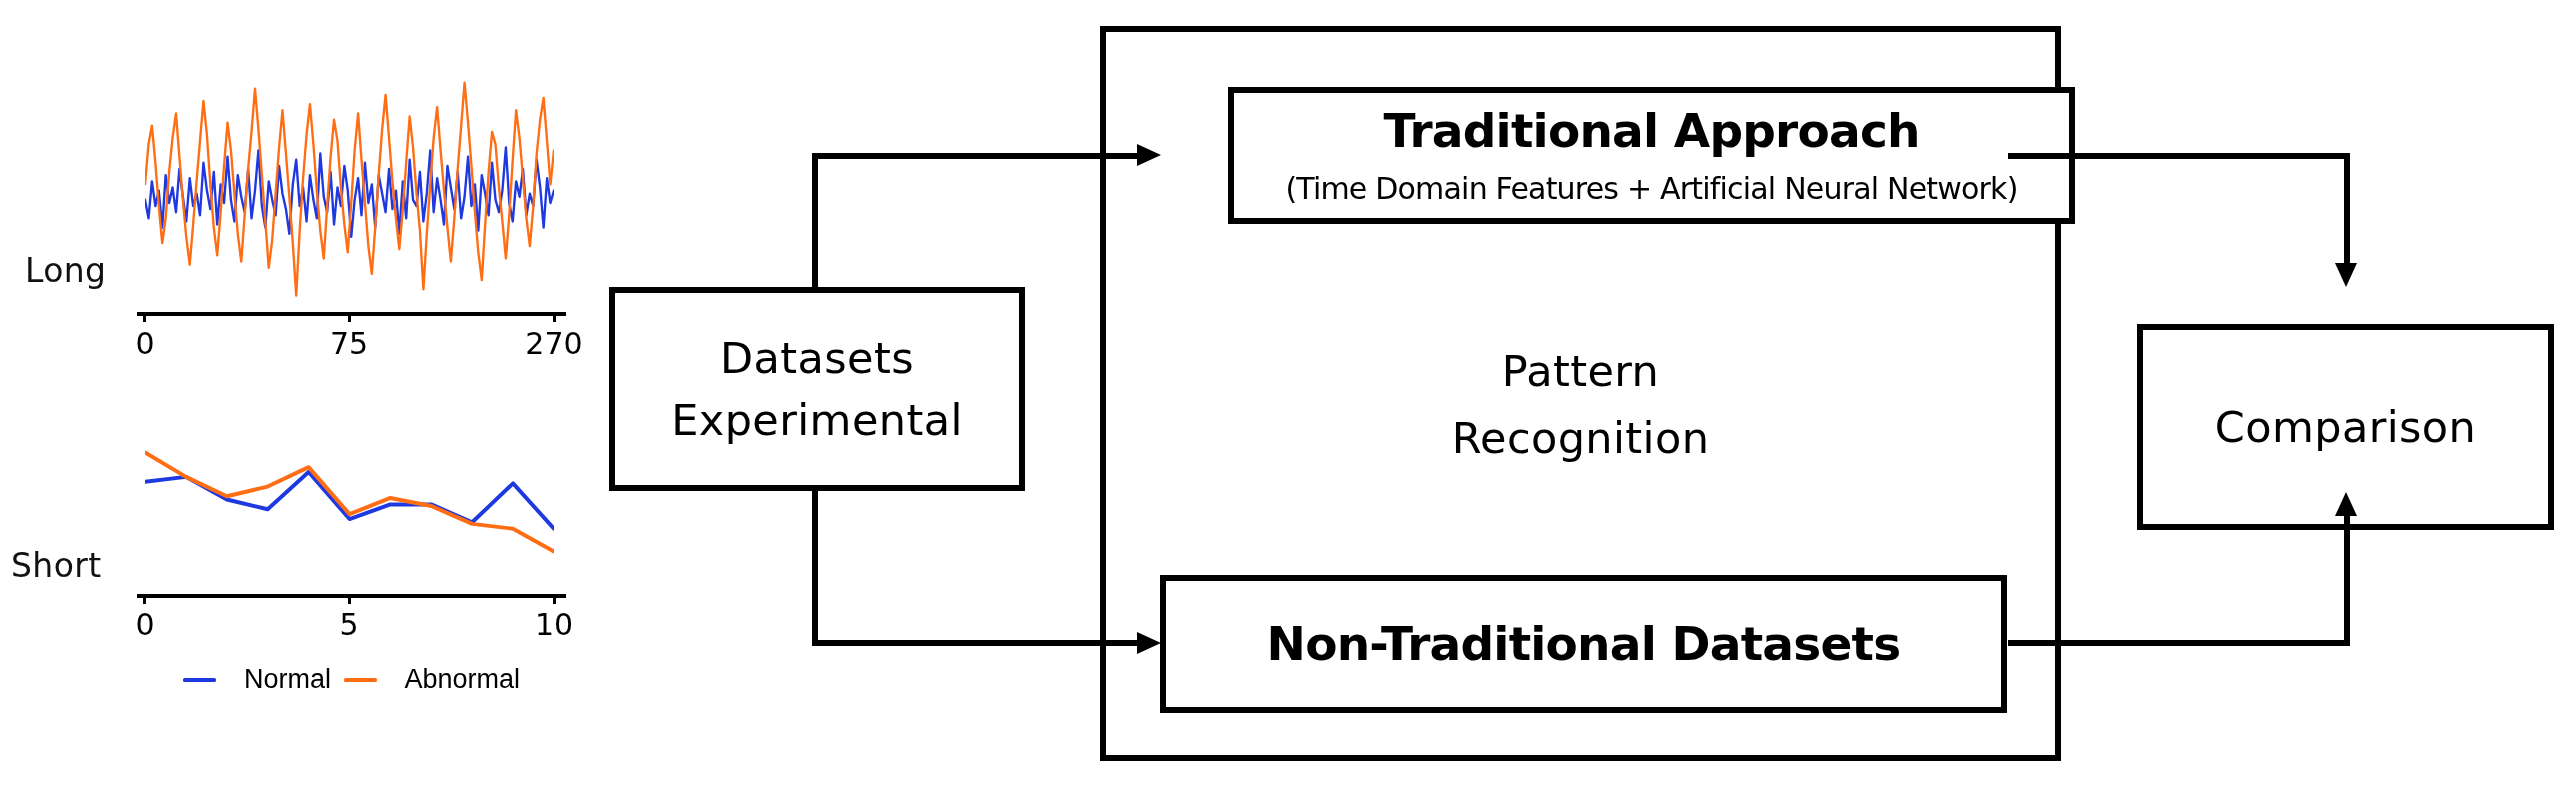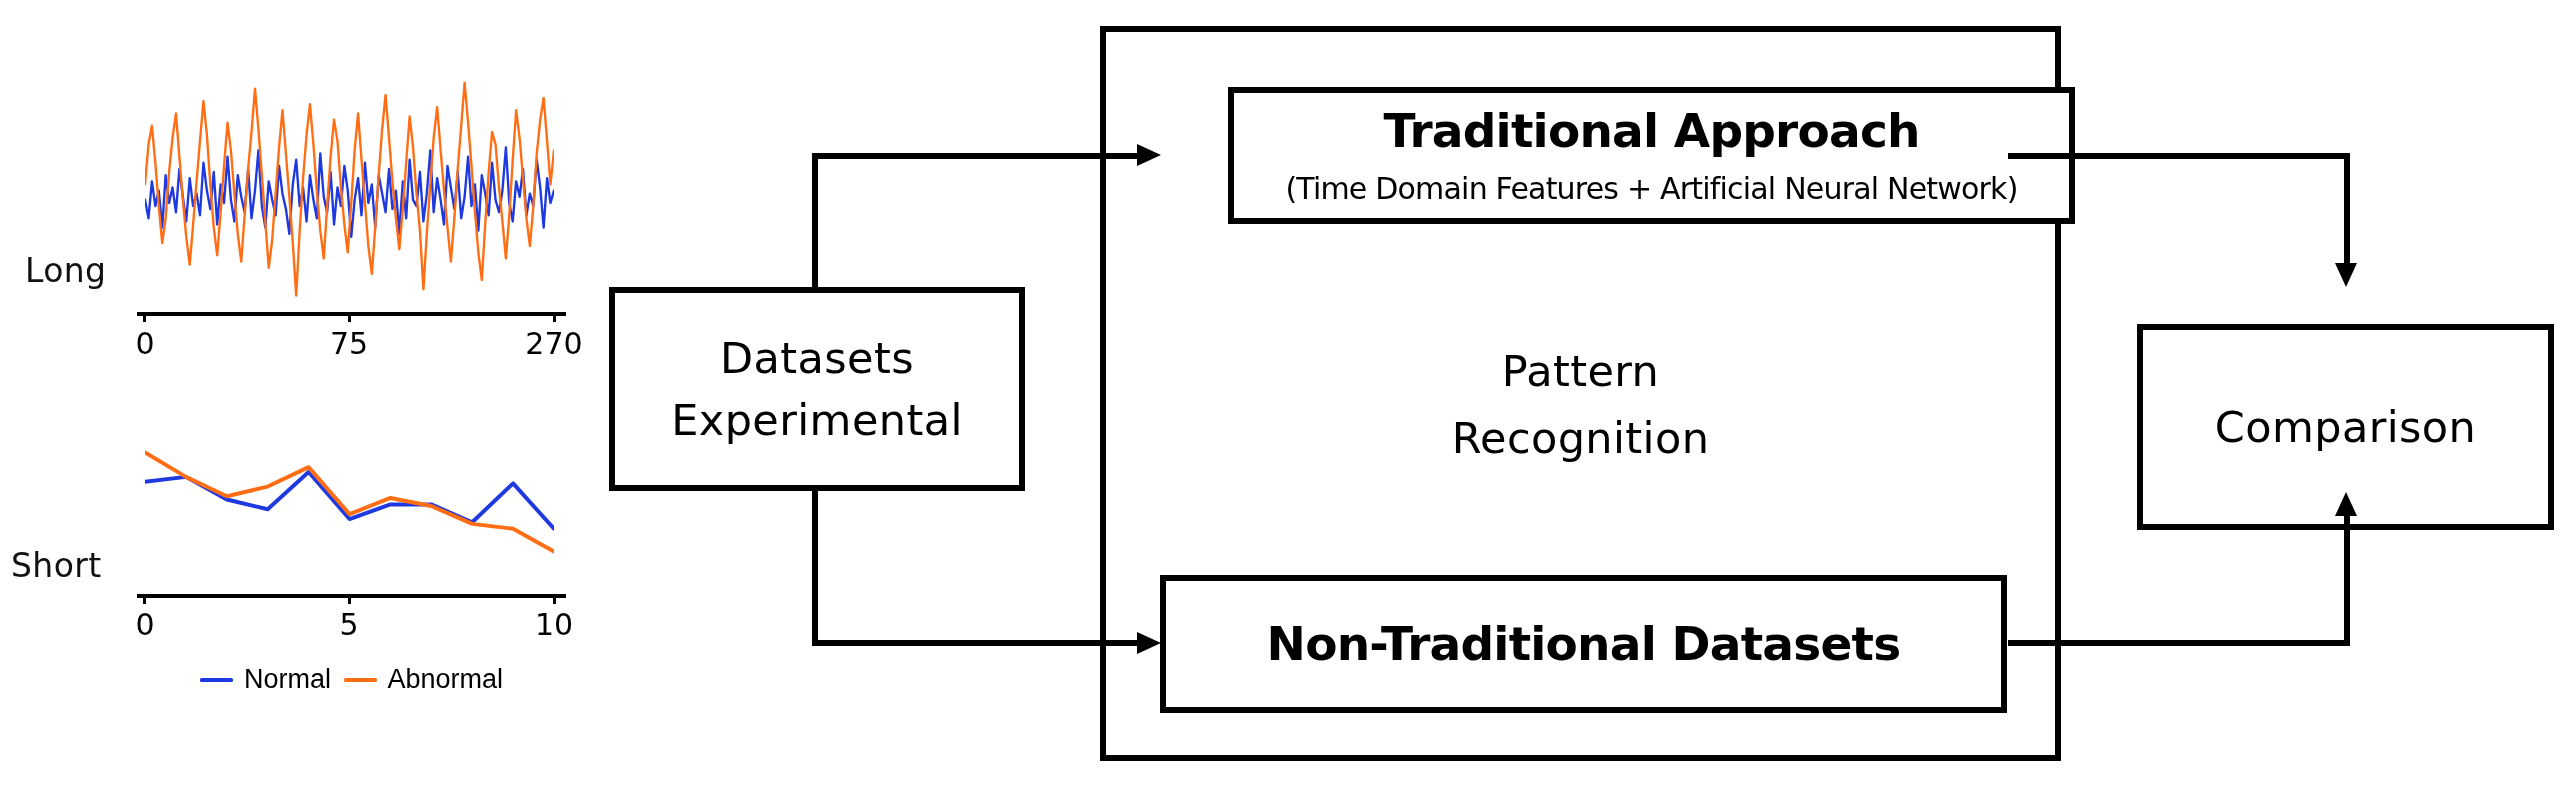--- a/index.html
+++ b/index.html
@@ -6,21 +6,21 @@
   #canvas{position:relative;width:2576px;height:793px;background:#ffffff;overflow:hidden;
           font-family:"DejaVu Sans", sans-serif;color:#000;}
   .abs{position:absolute;}
   
   .side-label{font-size:33px;color:#111;letter-spacing:0.4px;}
   .tick-label{font-size:30px;color:#000;transform:translateX(-50%);}
   .axis-line{background:#000;height:4px;}
   .tick-mark{background:#000;width:3.2px;height:10.3px;}
   
   .legend{display:flex;align-items:center;justify-content:center;gap:12.6px;}
-  .legend-item{display:flex;align-items:center;gap:11px;}
+  .legend-item{display:flex;align-items:center;gap:28px;}
   .legend-swatch{width:33px;height:4px;border-radius:1.6px;}
   .legend-label{font-size:27px;font-family:"Liberation Sans", sans-serif;}
   
   .dbox{border:6.3px solid #000;background:#fff;display:flex;flex-direction:column;
         align-items:center;justify-content:center;text-align:center;box-sizing:border-box;}
   .big-label{font-size:43px;line-height:1.45;letter-spacing:0.4px;}
   .appr-title{font-size:47px;font-weight:bold;letter-spacing:-0.8px;line-height:1.1;}
   .appr-sub{font-size:30px;letter-spacing:-0.8px;margin-top:15px;}
   .pattern-label{font-size:43px;line-height:1.55;text-align:center;letter-spacing:0.4px;}
   

